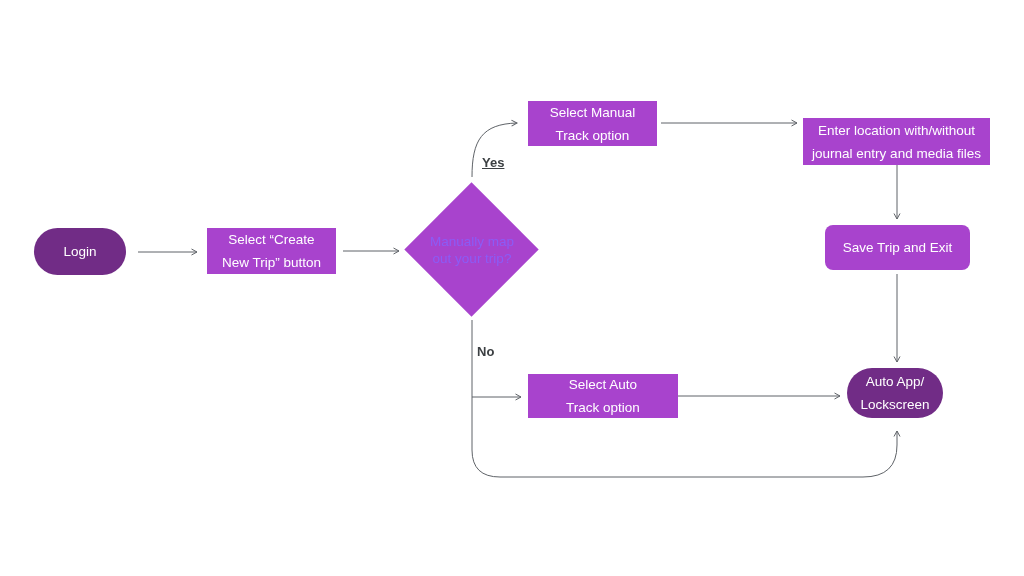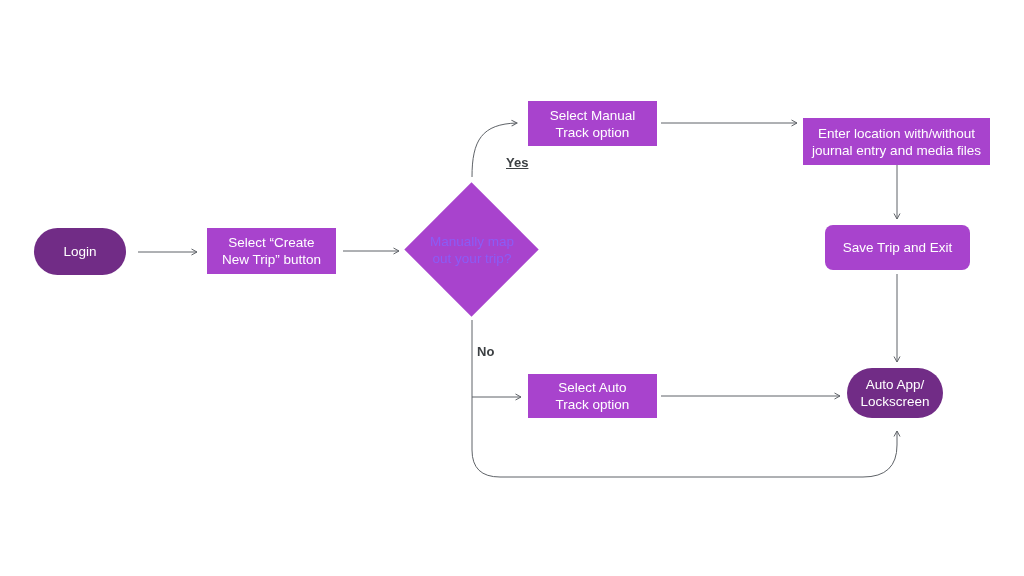--- a/index.html
+++ b/index.html
@@ -10,21 +10,21 @@
     overflow:hidden;
     font-family:"Liberation Sans","DejaVu Sans",sans-serif;
   }
   #edges{position:absolute;left:0;top:0;width:1024px;height:576px;}
   .node{
     position:absolute;
     display:flex;align-items:center;justify-content:center;
     text-align:center;
     color:#ffffff;
     font-size:13.5px;
-    line-height:17px;
+    line-height:23px;
     white-space:pre-line;
     box-sizing:border-box;
   }
   .process{background:#a843cd;}
   .terminal{background:#712c86;border-radius:26px;}
   .diamond-shape{
     position:absolute;
     width:95px;height:95px;
     background:#a843cd;
     transform:rotate(45deg);
@@ -70,31 +70,31 @@
 
   <div class="node terminal" style="left:34px;top:228px;width:92px;height:47px;">Login</div>
 
   <div class="node process" style="left:207px;top:228px;width:129px;height:46px;">Select “Create
 New Trip” button</div>
 
   <div class="diamond-shape" style="left:424px;top:202px;"></div>
   <div class="diamond-label" style="left:410px;top:227px;width:124px;height:46px;">Manually map
 out your trip?</div>
 
-  <div class="edge-label" style="left:506px;top:155px;text-decoration:underline;">Yes</div>
+  <div class="edge-label" style="left:482px;top:155px;text-decoration:underline;">Yes</div>
 
   <div class="edge-label" style="left:477px;top:344px;">No</div>
 
   <div class="node process" style="left:528px;top:101px;width:129px;height:45px;">Select Manual
 Track option</div>
 
   <div class="node process" style="left:803px;top:100px;width:187px;height:47px;margin-top:18px;">Enter location with/without
 journal entry and media files</div>
 
   <div class="node process" style="left:825px;top:225px;width:145px;height:45px;border-radius:8px;">Save Trip and Exit</div>
 
-  <div class="node process" style="left:528px;top:374px;width:129px;height:44px;">Select Auto
+  <div class="node process" style="left:528px;top:374px;width:150px;height:44px;">Select Auto
 Track option</div>
 
   <div class="node terminal" style="left:847px;top:368px;width:96px;height:50px;">Auto App/
 Lockscreen</div>
 
 </div>
 
 </body></html>

